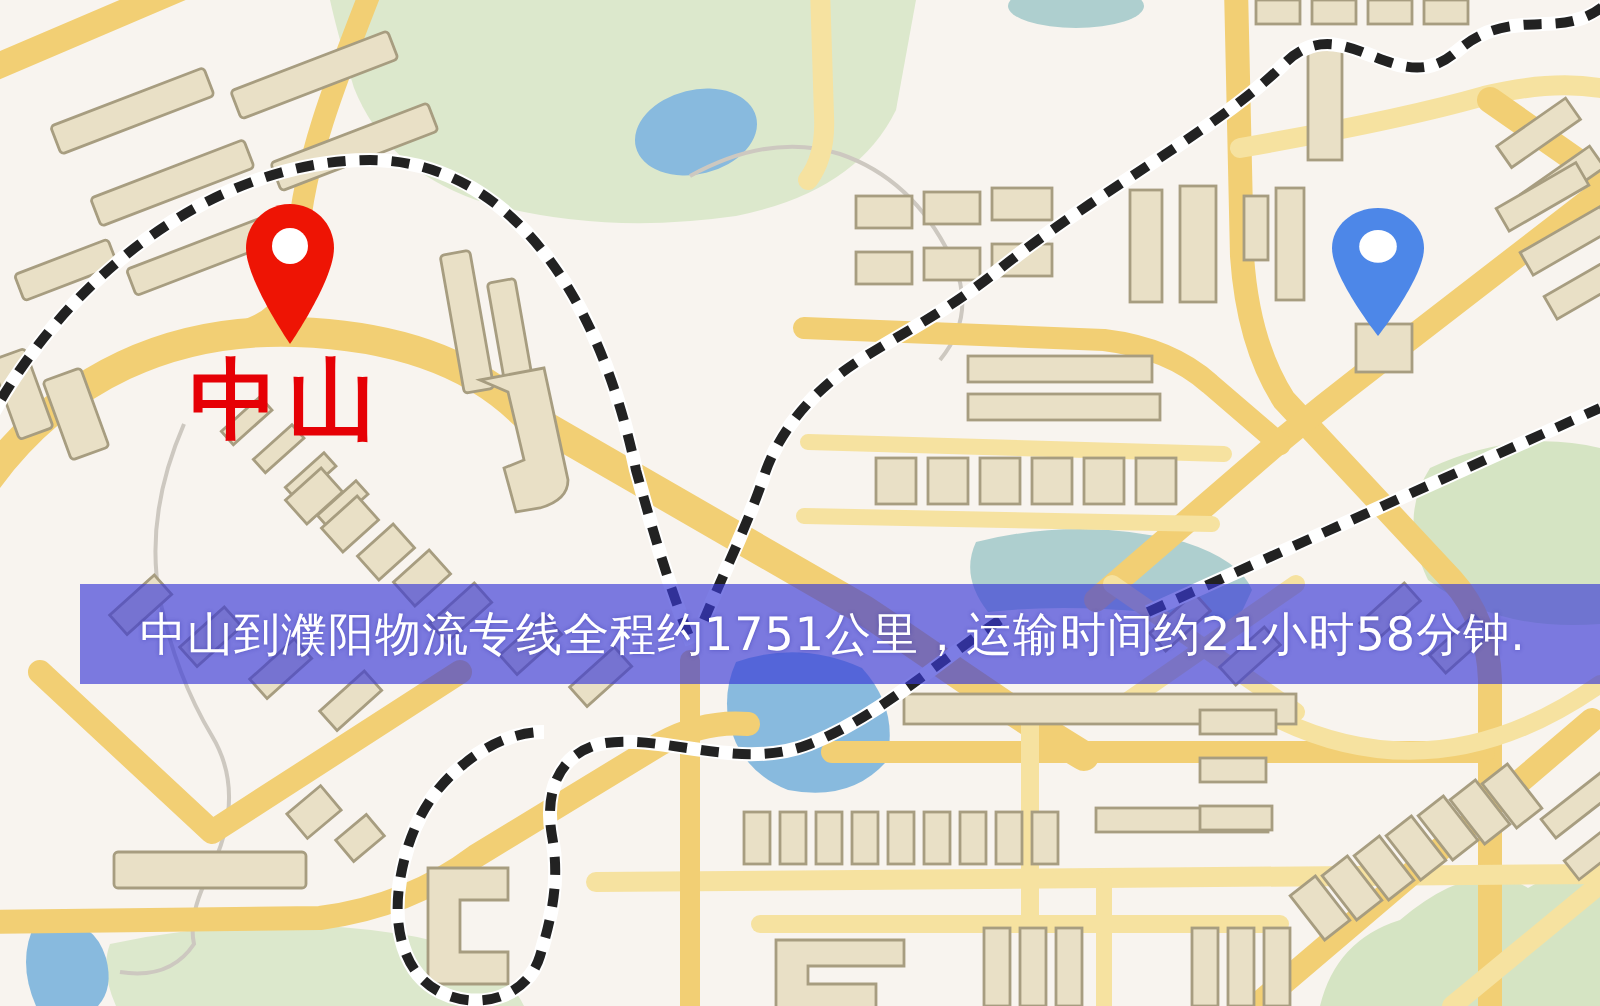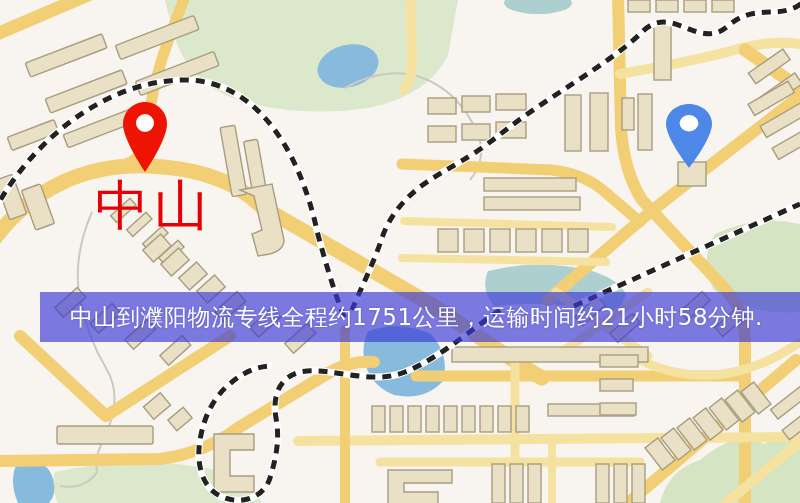--- a/index.html
+++ b/index.html
@@ -33,21 +33,21 @@
   }
 
   
   .pin{position:absolute;}
   .pin-origin{left:123px;top:102px;width:44px;height:70px;}
   .pin-dest{left:666px;top:104px;width:46px;height:64px;}
   .pin-origin path{fill:var(--origin-pin,#ee1404);}
   .pin-dest path{fill:var(--destination-pin,#4d87e8);}
 
   
-  .city-label{position:absolute;font-weight:normal;font-size:54px;line-height:1;white-space:nowrap;}
+  .city-label{position:absolute;font-weight:bold;font-size:44px;line-height:1;white-space:nowrap;}
   .label-origin{left:95px;top:179px;color:var(--origin-label,#e60005);letter-spacing:5px;}
   .label-dest{left:642px;top:178px;color:var(--destination-label,#2b49d4);letter-spacing:4px;}
 </style>
 </head>
 <body>
 
 <div id="map-root">
 
   <svg width="800" height="503" viewBox="0 0 800 503">
 

